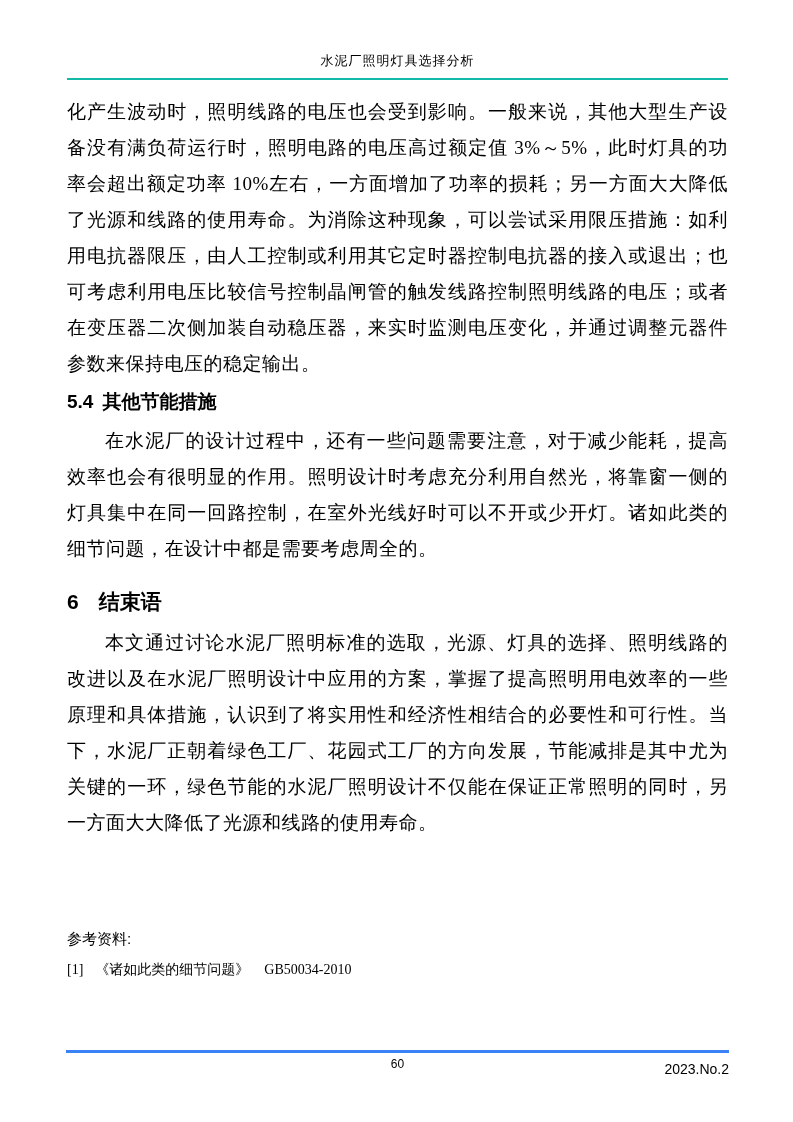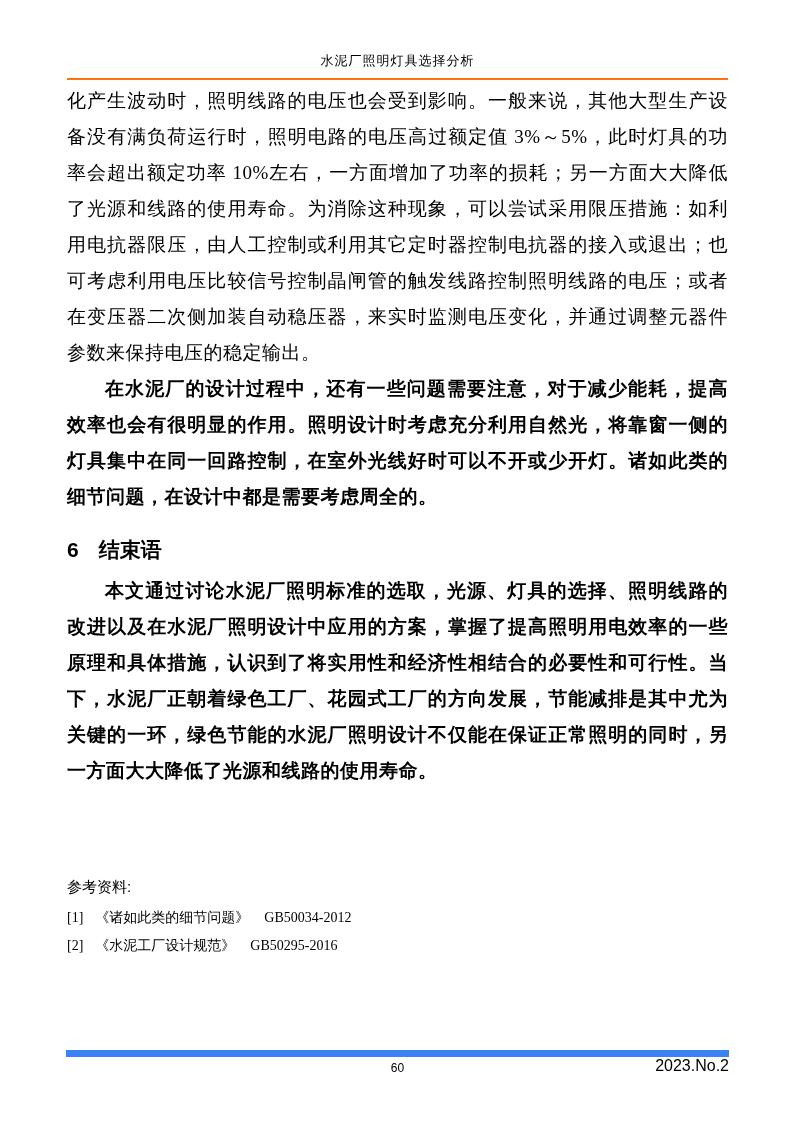--- a/index.html
+++ b/index.html
@@ -17,32 +17,32 @@
   .content {
     margin-left: 67px;
     margin-right: 65px;
   }
   .page-header {
     padding-top: 52px;
     text-align: center;
     font-size: 13px;
     line-height: 18px;
     letter-spacing: 1px;
-    border-bottom: 2px solid #f97316;
+    border-bottom: 2px solid #14b8a6;
     padding-bottom: 8px;
   }
   .body-para {
     font-size: 19px;
     line-height: 36px;
     text-align: justify;
     text-justify: inter-ideograph;
     letter-spacing: 0.5px;
   }
-  .para-continuation { margin-top: 3px; }
-  .indent { text-indent: 2em; font-weight: bold; }
+  .para-continuation { margin-top: 14px; }
+  .indent { text-indent: 2em; }
   .sec-heading-2 {
     font-family: "Liberation Sans", "DejaVu Sans", sans-serif;
     font-weight: bold;
     font-size: 19px;
     line-height: 26px;
     margin-top: 7px;
     margin-bottom: 8px;
   }
   .sec-heading-2 .sec-num { margin-right: 9px; }
   .sec-heading-1 {
@@ -68,64 +68,64 @@
     font-size: 14px;
     line-height: 28px;
   }
   .ref-item .ref-marker { margin-right: 12px; }
   .ref-item .ref-code { margin-left: 15px; }
   .page-footer {
     position: absolute;
     left: 66px;
     right: 64px;
     top: 1050px;
-    border-top: 7px solid #3b82f6;
+    border-top: 3px solid #3b82f6;
     padding-top: 4px;
     font-family: "Liberation Sans", "DejaVu Sans", sans-serif;
     font-size: 12px;
   }
   .footer-page-num {
     width: 100%;
     text-align: center;
   }
   .footer-issue {
     position: absolute;
     right: 0;
-    top: 0;
-    font-size: 16px;
+    top: 8px;
+    font-size: 14px;
   }
 </style>
 </head>
 <body>
 
 <div class="page">
 
   <div class="content">
     <div class="page-header">
       <span>水泥厂照明灯具选择分析</span>
     </div>
 
     <p class="body-para para-continuation">化产生波动时，照明线路的电压也会受到影响。一般来说，其他大型生产设备没有满负荷运行时，照明电路的电压高过额定值 3%～5%，此时灯具的功率会超出额定功率 10%左右，一方面增加了功率的损耗；另一方面大大降低了光源和线路的使用寿命。为消除这种现象，可以尝试采用限压措施：如利用电抗器限压，由人工控制或利用其它定时器控制电抗器的接入或退出；也可考虑利用电压比较信号控制晶闸管的触发线路控制照明线路的电压；或者在变压器二次侧加装自动稳压器，来实时监测电压变化，并通过调整元器件参数来保持电压的稳定输出。</p>
 
+    <h2 class="sec-heading-2">
+      <span class="sec-num">5.4</span><span>其他节能措施</span>
+    </h2>
 
     <p class="body-para indent">在水泥厂的设计过程中，还有一些问题需要注意，对于减少能耗，提高效率也会有很明显的作用。照明设计时考虑充分利用自然光，将靠窗一侧的灯具集中在同一回路控制，在室外光线好时可以不开或少开灯。诸如此类的细节问题，在设计中都是需要考虑周全的。</p>
 
     <h1 class="sec-heading-1">
       <span class="sec-num">6</span><span>结束语</span>
     </h1>
 
     <p class="body-para indent">本文通过讨论水泥厂照明标准的选取，光源、灯具的选择、照明线路的改进以及在水泥厂照明设计中应用的方案，掌握了提高照明用电效率的一些原理和具体措施，认识到了将实用性和经济性相结合的必要性和可行性。当下，水泥厂正朝着绿色工厂、花园式工厂的方向发展，节能减排是其中尤为关键的一环，绿色节能的水泥厂照明设计不仅能在保证正常照明的同时，另一方面大大降低了光源和线路的使用寿命。</p>
 
     <div class="references">
       <div class="ref-heading">参考资料:</div>
       <div class="ref-item">
-        <span class="ref-marker">[1]</span><span class="ref-title">《诸如此类的细节问题》</span><span class="ref-code">GB50034-2012</span>
-      </div>
-      <div class="ref-item">
-        <span class="ref-marker">[2]</span><span class="ref-title">《水泥工厂设计规范》</span><span class="ref-code">GB50295-2016</span>
+        <span class="ref-marker">[1]</span><span class="ref-title">《诸如此类的细节问题》</span><span class="ref-code">GB50034-2010</span>
       </div>
     </div>
   </div>
 
   <div class="page-footer">
     <div class="footer-page-num">60</div>
     <div class="footer-issue">2023.No.2</div>
   </div>
 
 </div>

